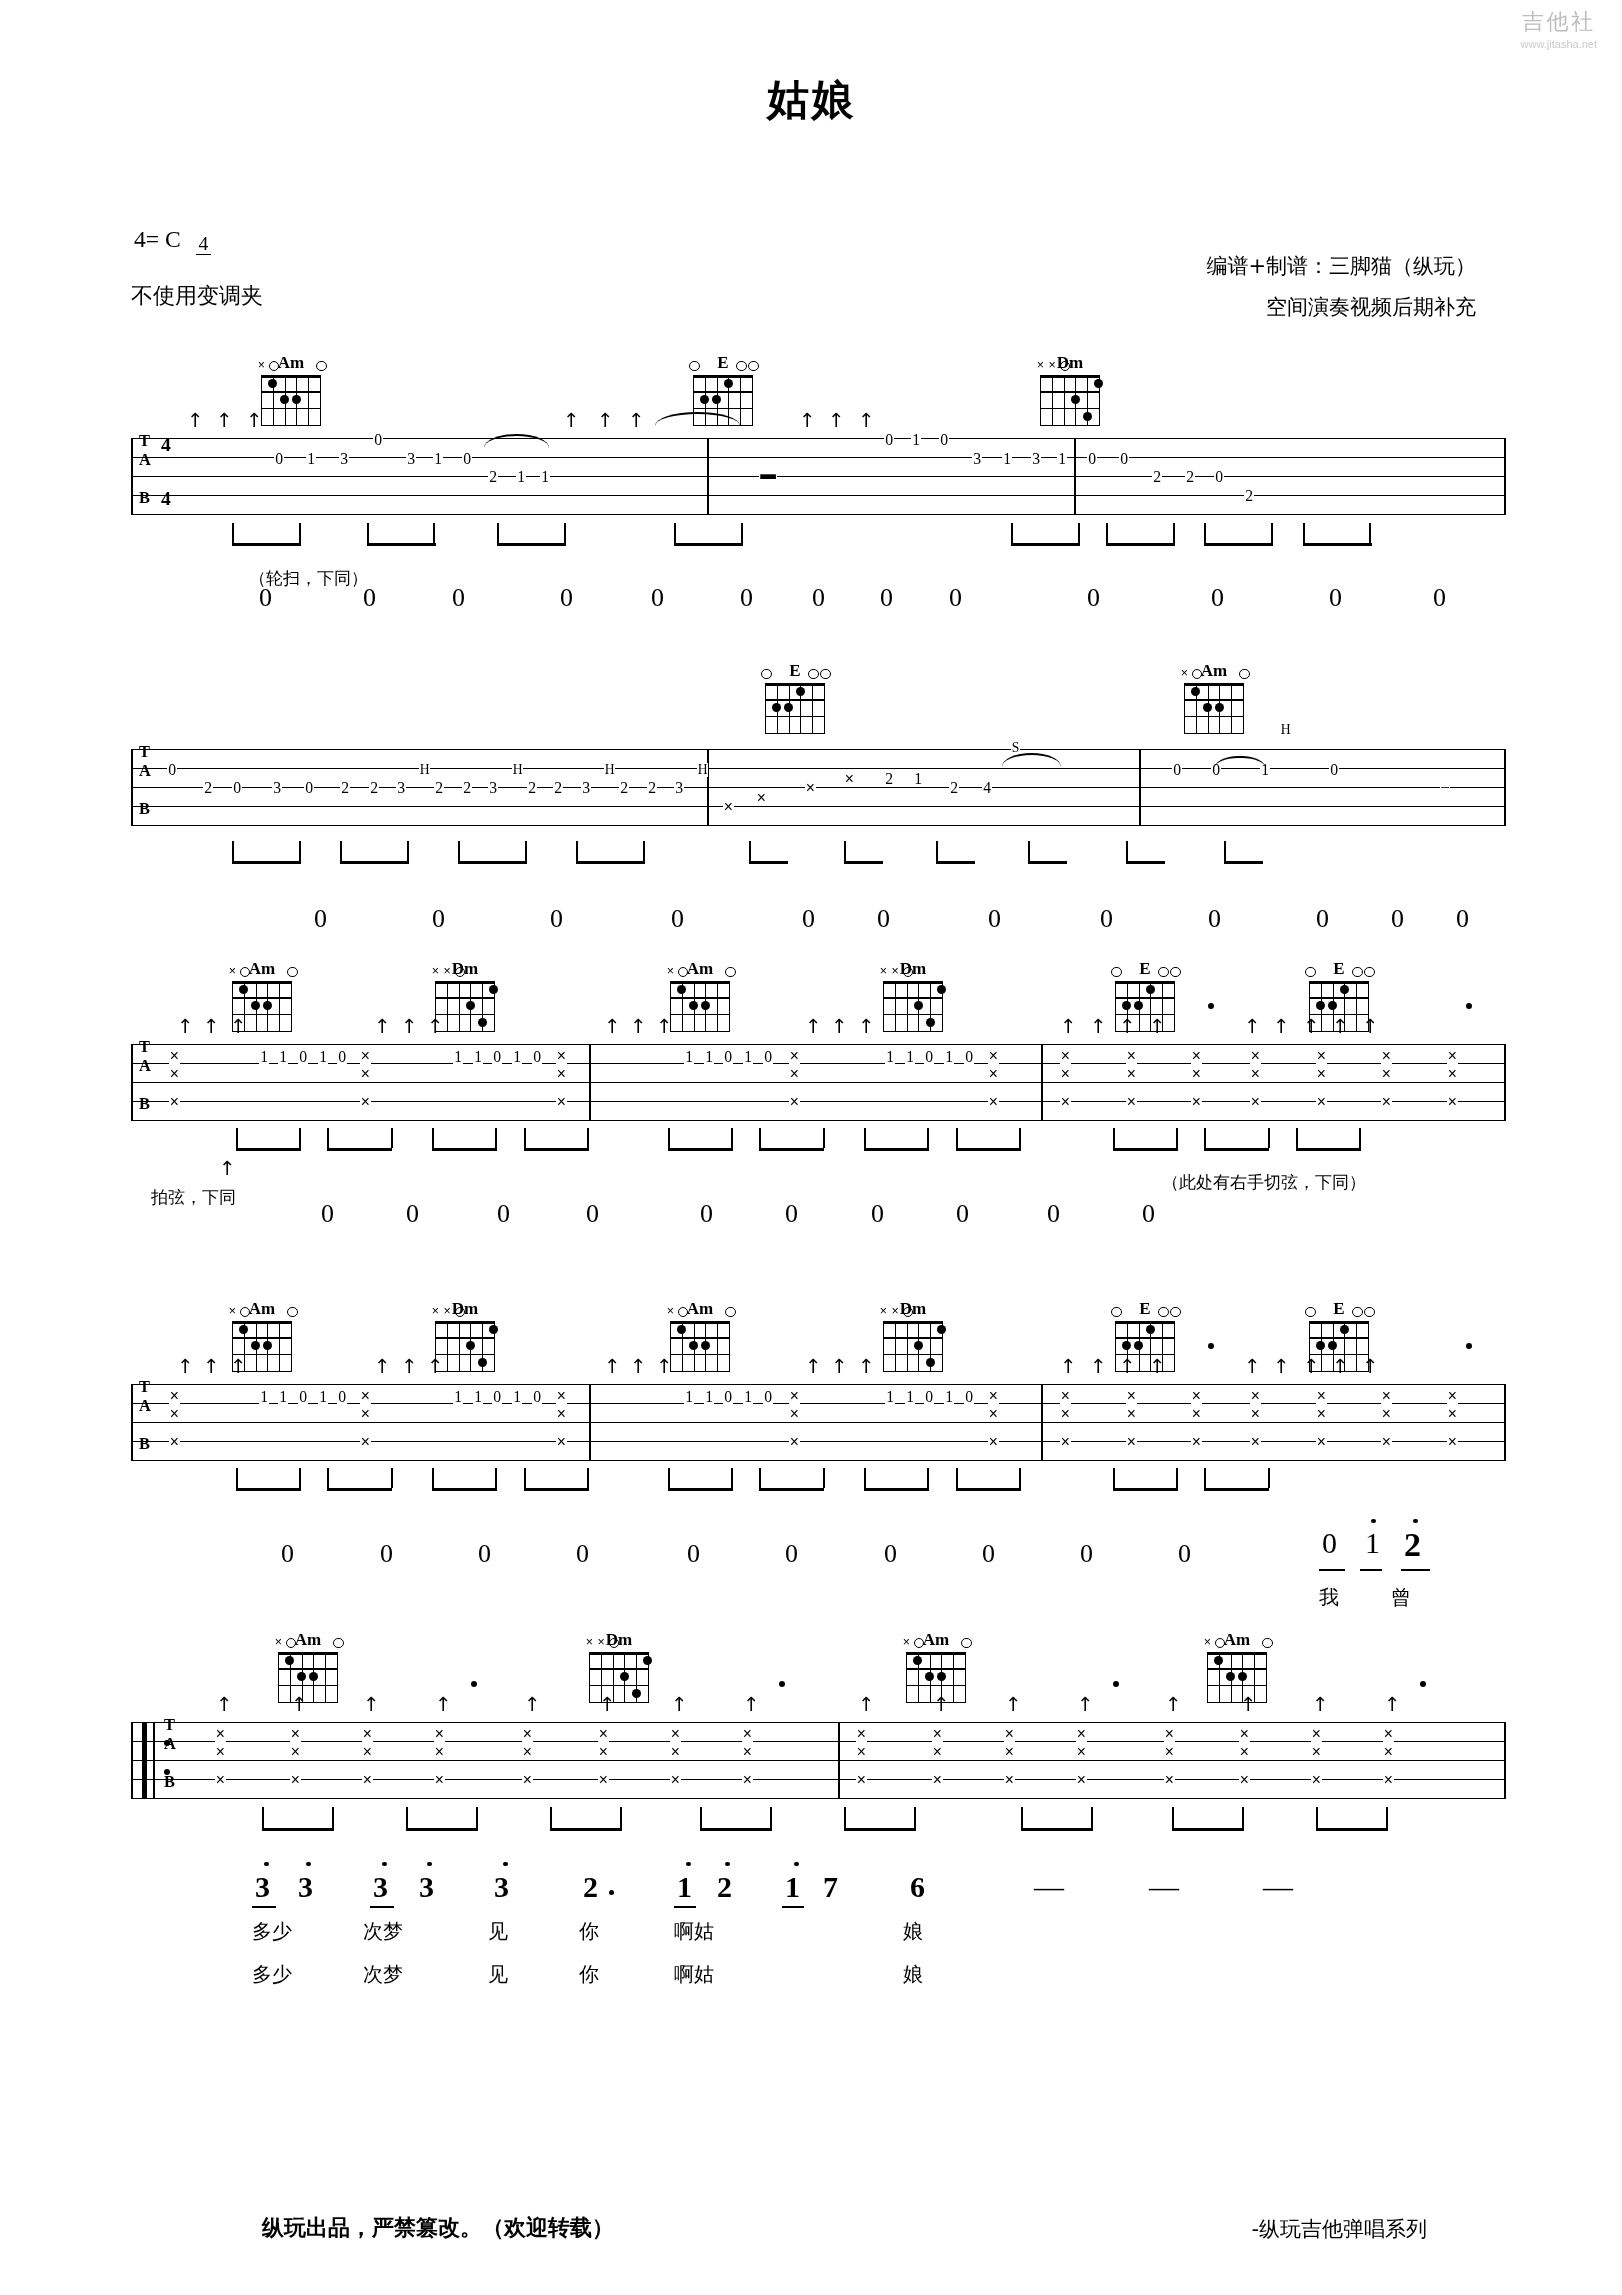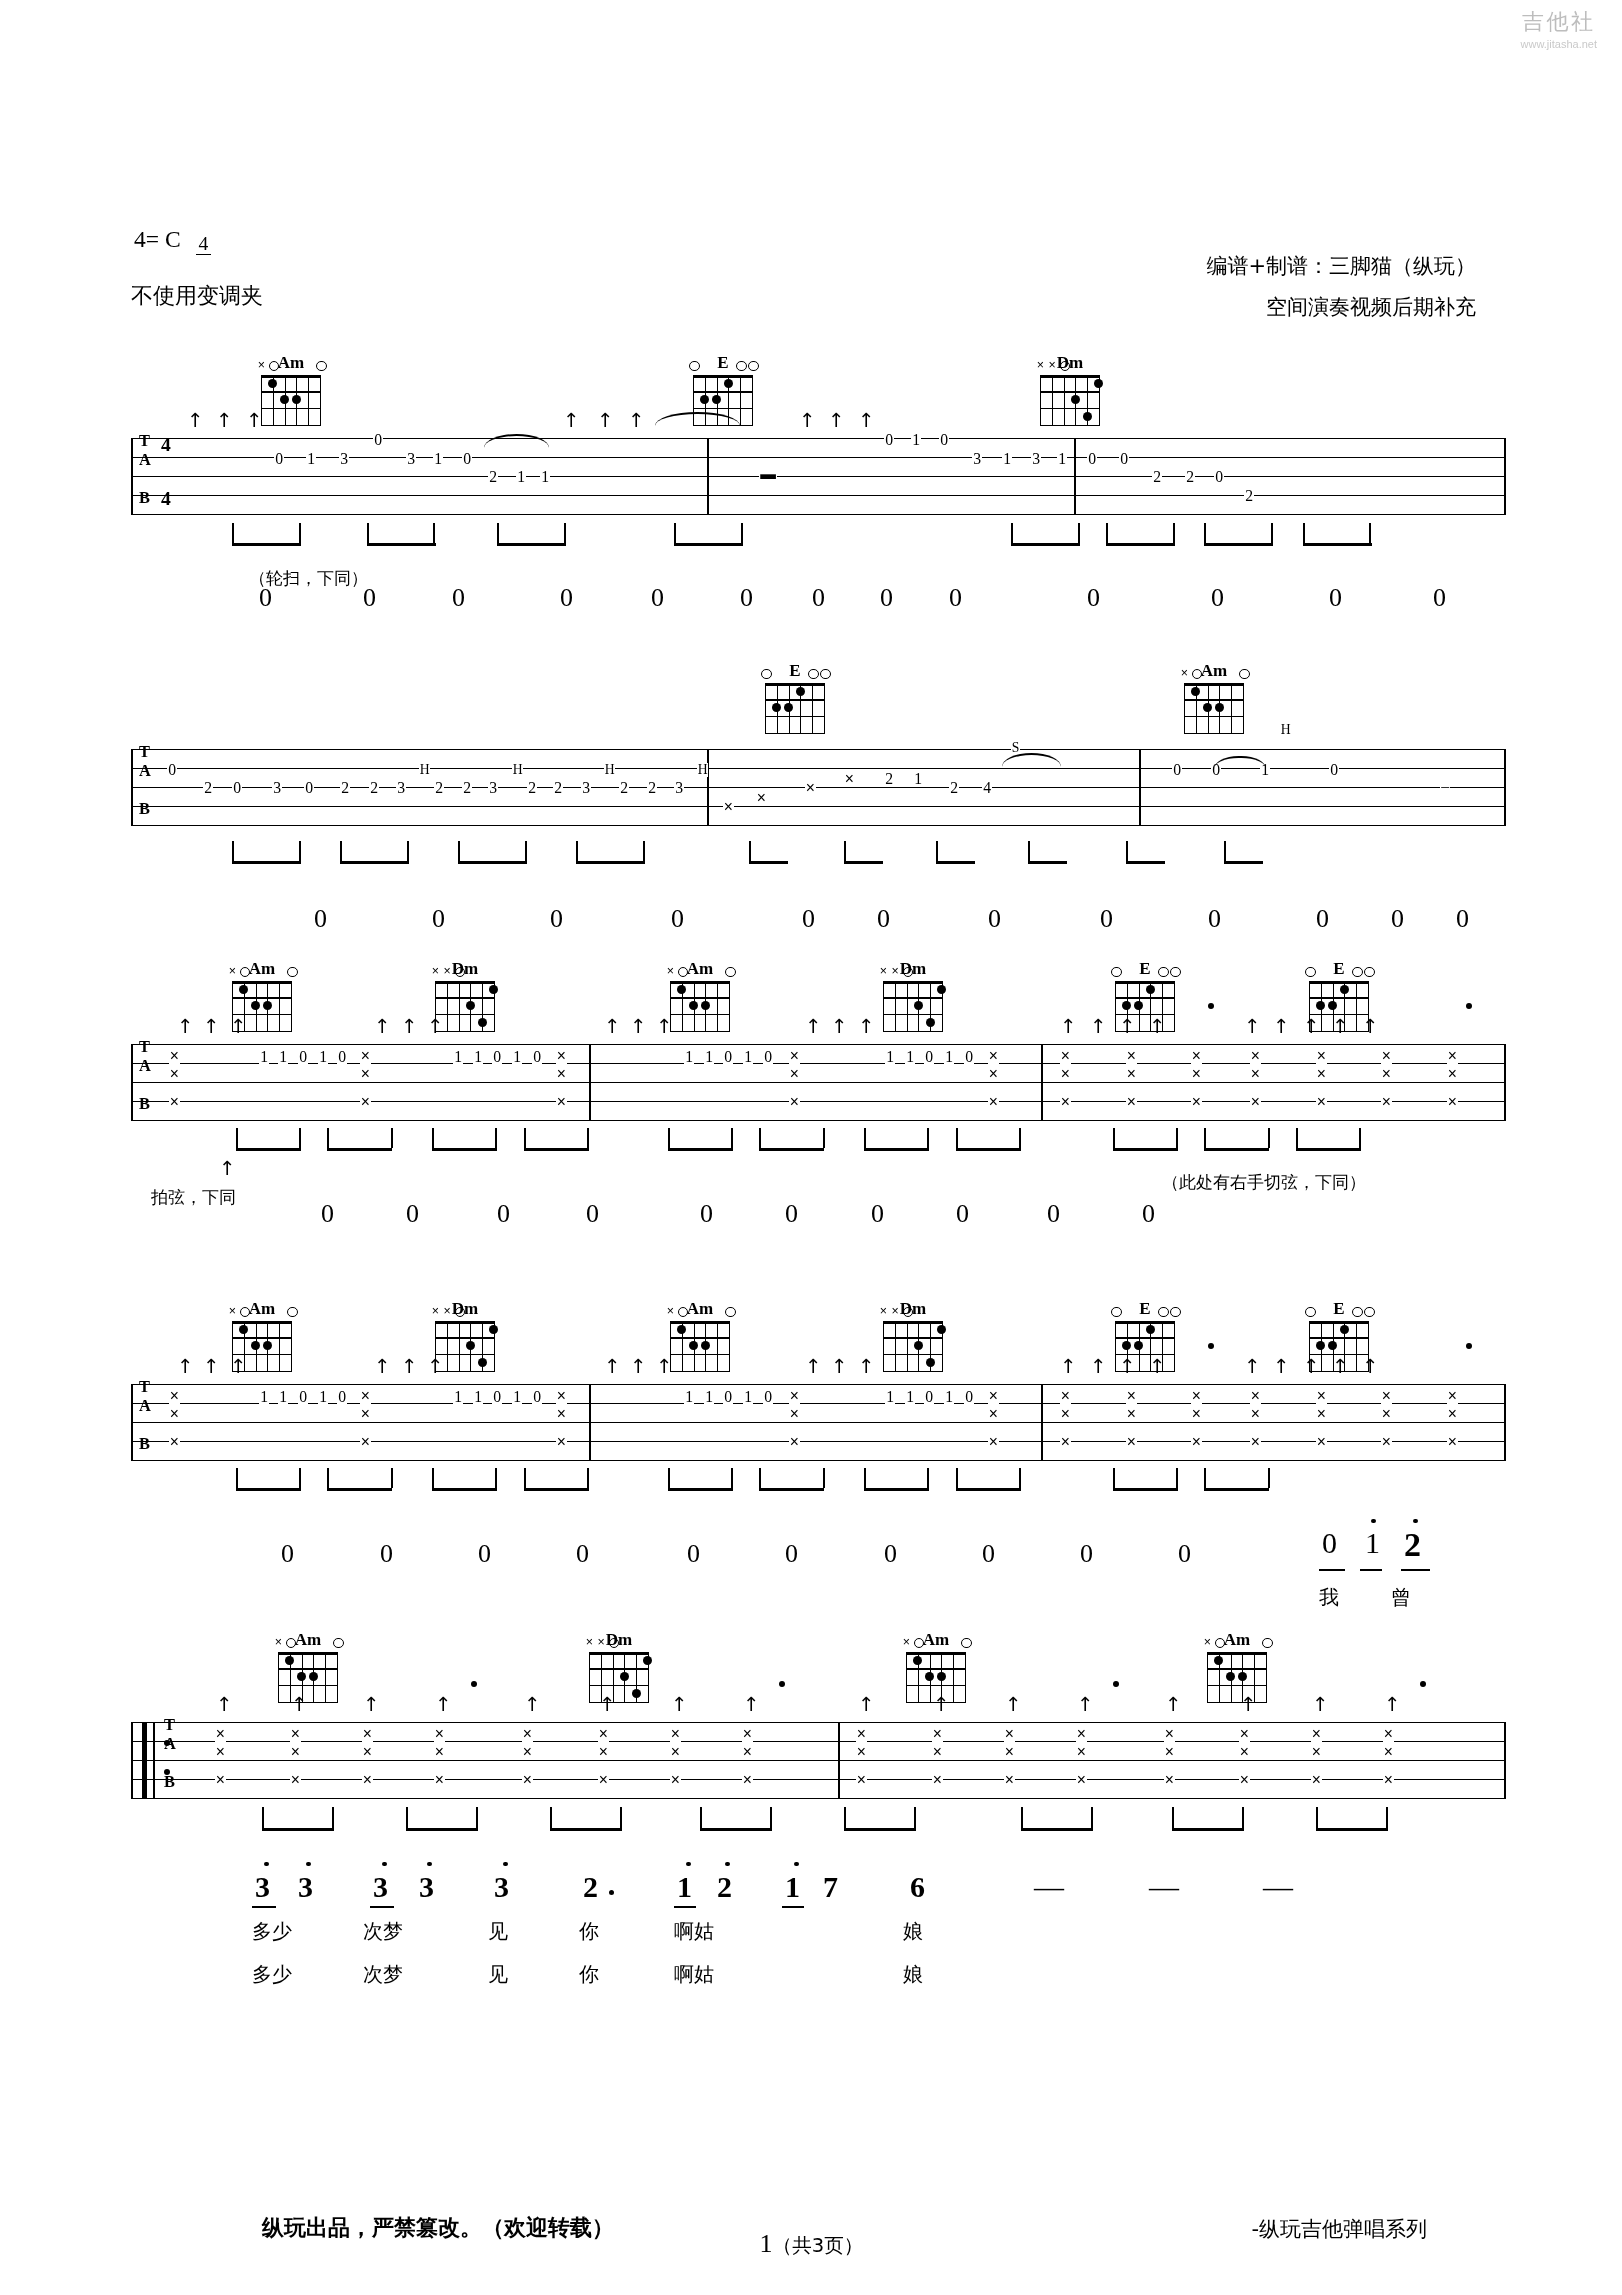--- a/index.html
+++ b/index.html
@@ -89,20 +89,21 @@
 </head>
 <body>
 
 <div class="page">
 
   <div class="watermark">
     <div class="wm-logo">吉他社</div>
     <div class="wm-url">www.jitasha.net</div>
   </div>
 
+  <div class="title">姑娘</div>
 
   <div class="keysig">
     <span>4= C</span>
     <span class="frac">
       <span class="num">4</span>
       <span class="den">4</span>
     </span>
   </div>
   <div class="capo">不使用变调夹</div>
   <div class="credit1">编谱+制谱：三脚猫（纵玩）</div>
@@ -1261,19 +1262,16 @@
       <span class="lyr" style="left:252px;">多少</span>
       <span class="lyr" style="left:363px;">次梦</span>
       <span class="lyr" style="left:488px;">见</span>
       <span class="lyr" style="left:579px;">你</span>
       <span class="lyr" style="left:674px;">啊姑</span>
       <span class="lyr" style="left:903px;">娘</span>
     </div>
   </div>
 
   <div class="footer-left">纵玩出品，严禁篡改。（欢迎转载）</div>
-  <div class="footer-center">
-    <span class="pg">1</span><span>（共3页）</span>
-  </div>
   <div class="footer-right">-纵玩吉他弹唱系列</div>
 
 </div>
 
 
 </body></html>

